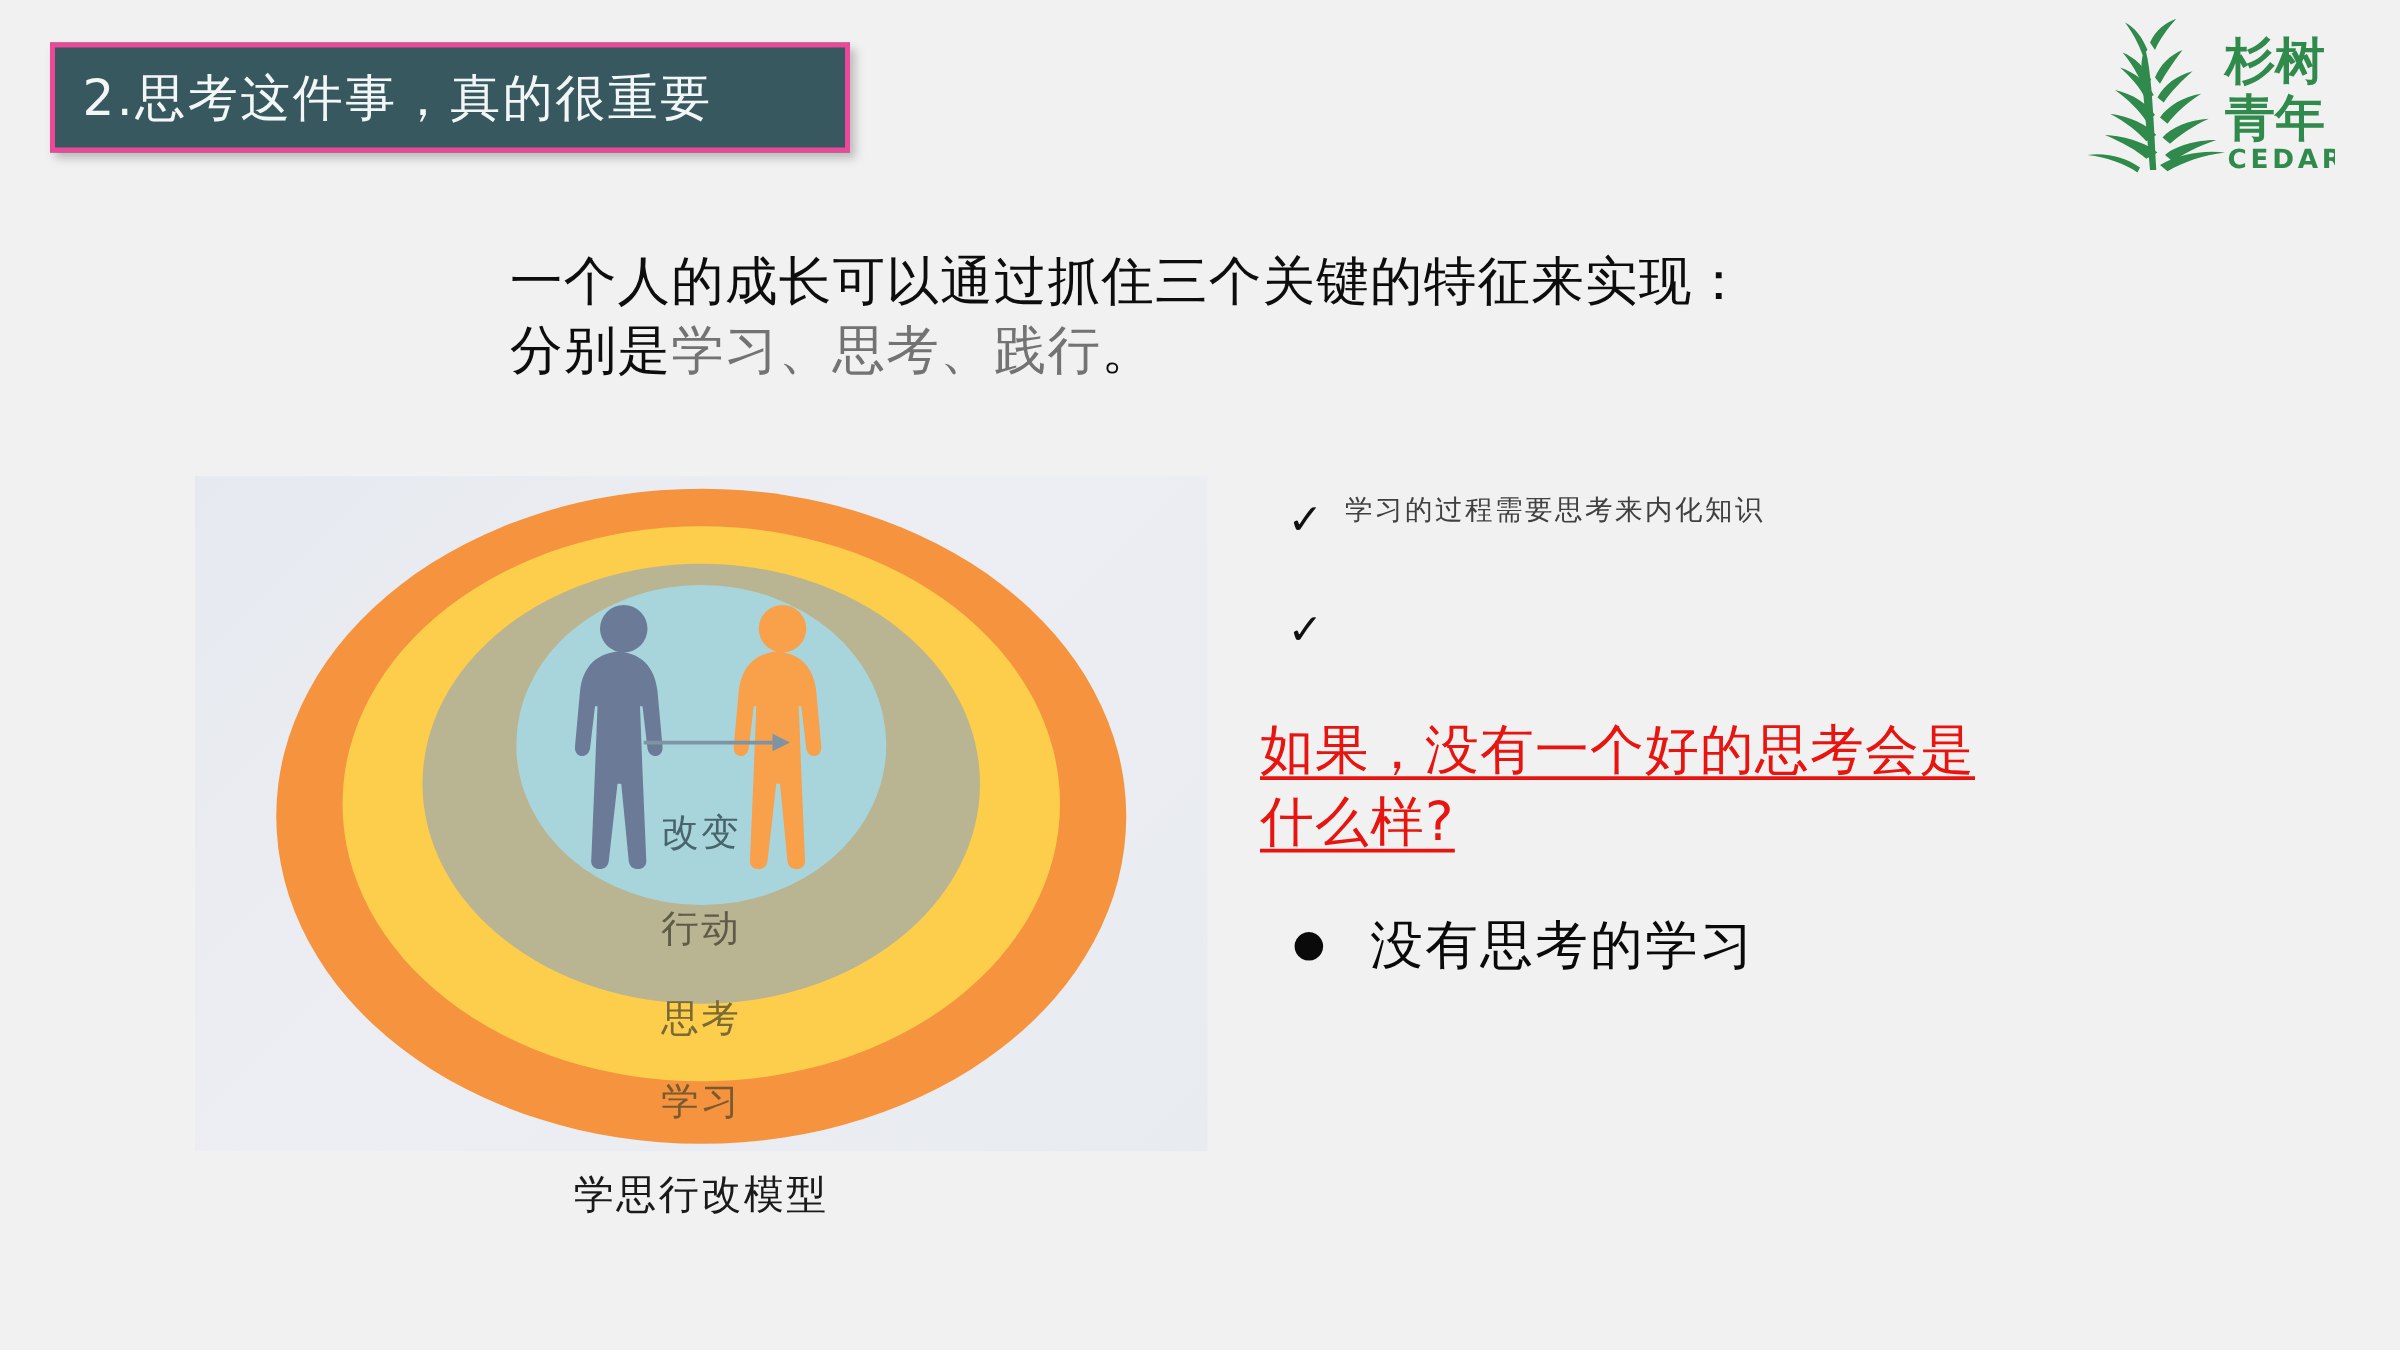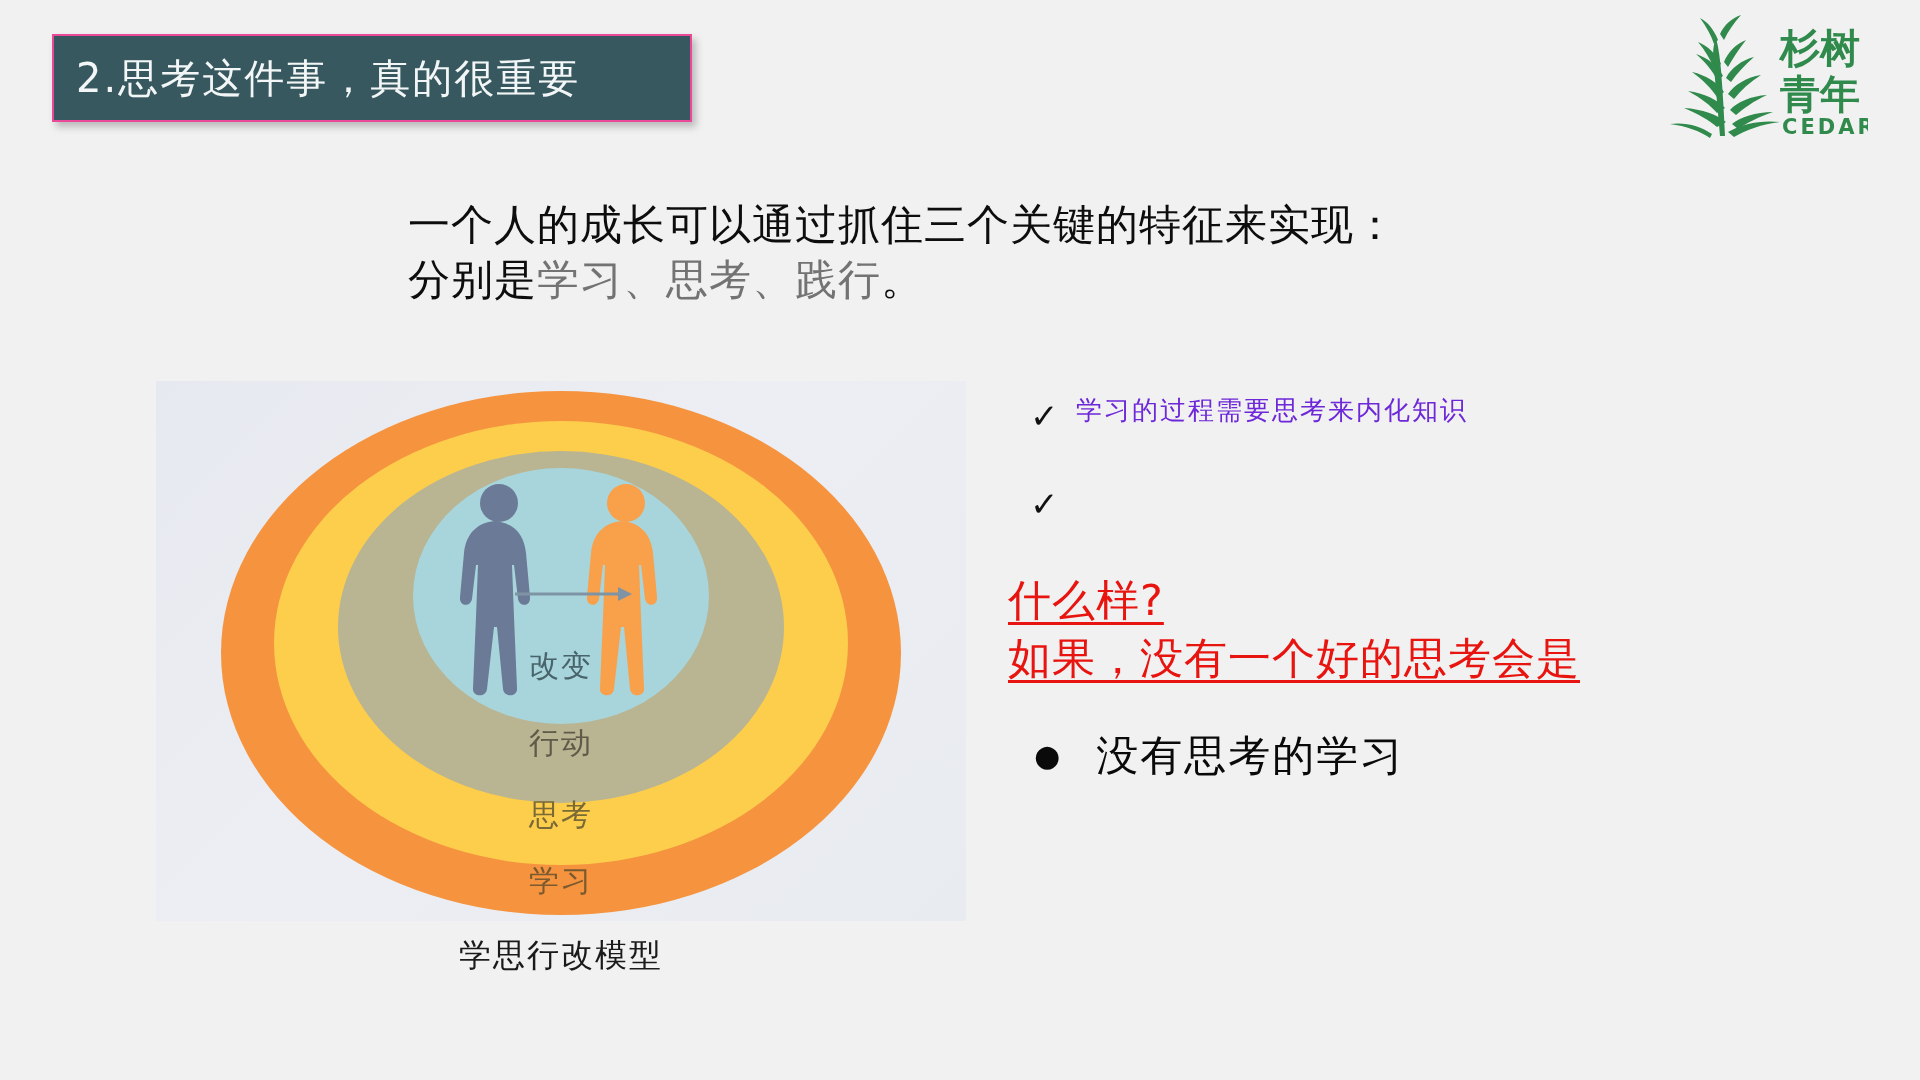--- a/index.html
+++ b/index.html
@@ -11,26 +11,26 @@
     height: 1080px;
     background: #f1f1f1;
     font-family: "Liberation Sans", sans-serif;
     overflow: hidden;
     position: relative;
   }
 
   
   .title-banner {
     position: absolute;
-    left: 52px;
+    left: 40px;
     top: 34px;
     width: 640px;
     height: 88px;
     background: #37585e;
-    border: 2px solid #ec4899;
+    border: 4px solid #ec4899;
     box-sizing: border-box;
     box-shadow: 4px 5px 7px rgba(120,120,120,0.45);
     display: flex;
     align-items: center;
   }
   .title-text {
     color: #f2f6f6;
     font-size: 40px;
     letter-spacing: 2px;
     padding-left: 22px;
@@ -102,22 +102,22 @@
   .check-mark {
     width: 46px;
     flex: 0 0 46px;
     font-size: 34px;
     color: #111;
     line-height: 1;
     padding-top: 4px;
     font-family: "DejaVu Sans", sans-serif;
   }
   .check-text {
-    font-size: 26px;
-    color: #6d28d9;
+    font-size: 22px;
+    color: #404040;
     letter-spacing: 2px;
     font-family: Liberation Sans, sans-serif;
     line-height: 1.2;
     white-space: nowrap;
   }
 
   .red-question {
     margin-top: 12px;
     margin-left: -22px;
     font-size: 43px;
@@ -234,22 +234,22 @@
   <div class="check-row">
     <span class="check-mark">✓</span>
     <span class="check-text">学习的过程需要思考来内化知识</span>
   </div>
 
   <div class="check-row">
     <span class="check-mark">✓</span>
   </div>
 
   <div class="red-question">
+    <div>如果，没有一个好的思考会是</div>
     <div>什么样?</div>
-    <div>如果，没有一个好的思考会是</div>
   </div>
 
   <div class="dot-row">
     <span class="dot-bullet">●</span>
     <span class="dot-text">没有思考的学习</span>
   </div>
 
 </div>
 
 </body></html>

